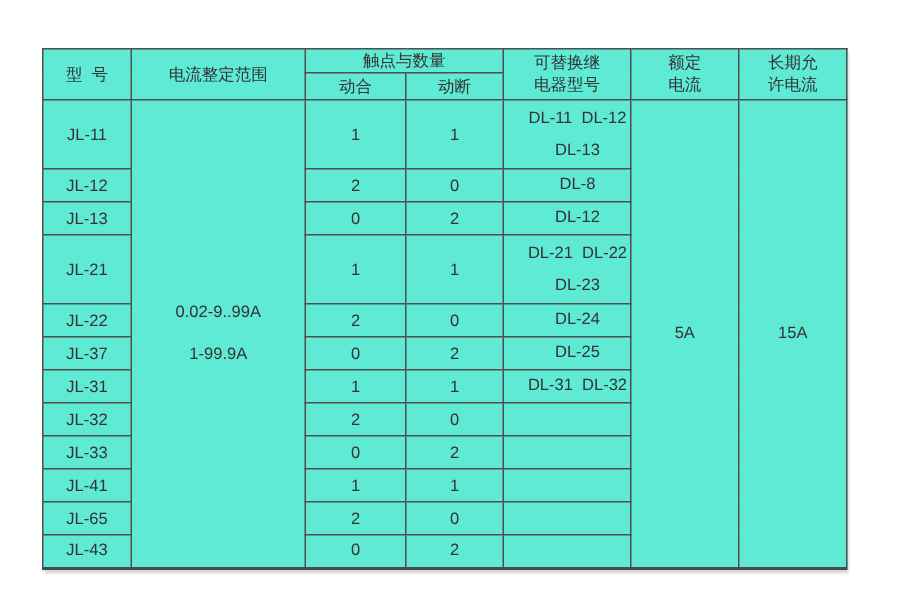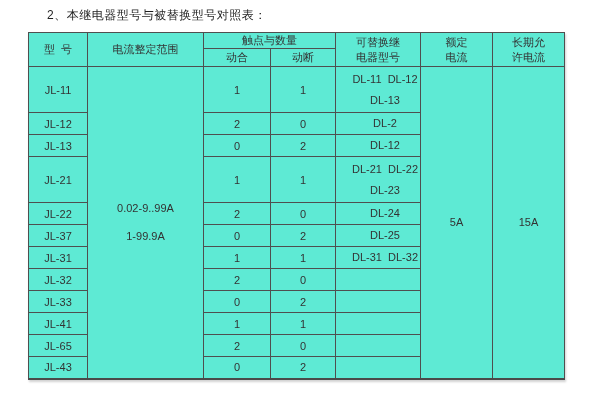--- a/index.html
+++ b/index.html
@@ -65,21 +65,20 @@
     line-height: 28px;
     white-space: pre;
   }
   th .single { white-space: pre; }
 </style>
 </head>
 <body>
 
 <div class="page">
 
-  <div class="doc-title">2、本继电器型号与被替换型号对照表：</div>
 
   <table class="relay-table">
     <colgroup>
       <col style="width:59px">
       <col style="width:116px">
       <col style="width:67px">
       <col style="width:65px">
       <col style="width:85px">
       <col style="width:72px">
       <col style="width:72px">
@@ -131,21 +130,21 @@
             <div>DL-13</div>
           </td>
           <td rowspan="12">5A</td>
           <td rowspan="12">15A</td>
         </tr>
         <tr>
           <td>JL-12</td>
           <td>2</td>
           <td>0</td>
           <td class="replace-cell">
-            <div>DL-2</div>
+            <div>DL-8</div>
           </td>
         </tr>
         <tr>
           <td>JL-13</td>
           <td>0</td>
           <td>2</td>
           <td class="replace-cell">
             <div>DL-12</div>
           </td>
         </tr>

